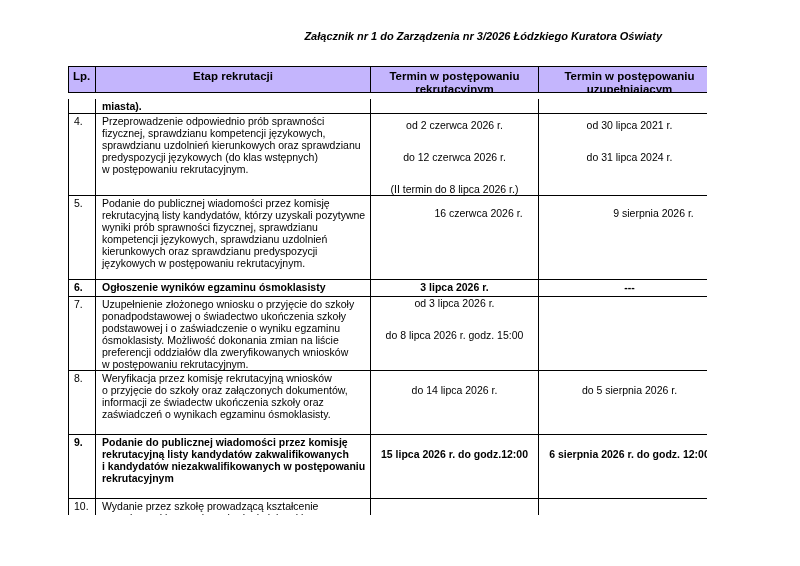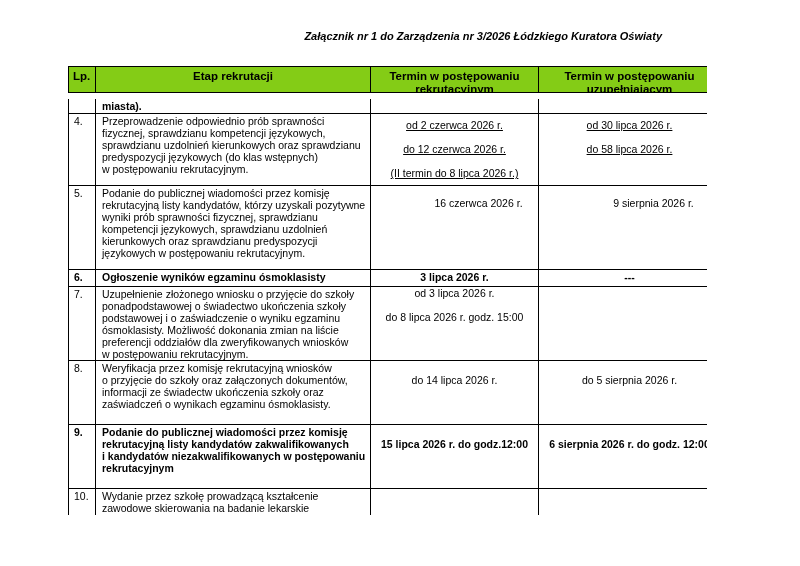--- a/index.html
+++ b/index.html
@@ -12,52 +12,52 @@
     font-size:11px;font-style:italic;font-weight:bold;letter-spacing:0;
   }
   
   .hdr-wrap{
     position:absolute;left:68px;top:66px;width:652px;height:27px;
     overflow:hidden;border-bottom:1px solid #000;box-sizing:border-box;
   }
   table{border-collapse:collapse;table-layout:fixed;width:652px;}
   col.c0{width:27px}col.c1{width:275px}col.c2{width:168px}col.c3{width:182px}
   th{
-    border:1px solid #000;background:#84cc16;
+    border:1px solid #000;background:#c4b5fd;
     font-size:11.5px;line-height:13px;font-weight:bold;
     text-align:center;vertical-align:top;padding:3px 2px 0 2px;
     white-space:pre-line;
   }
   th.c0{text-align:left;padding-left:4px;}
   
   .body-wrap{
     position:absolute;left:68px;top:99px;width:652px;height:416px;
     overflow:hidden;
   }
   td{
     border:1px solid #000;vertical-align:top;
     font-size:10.5px;line-height:12px;padding:0;overflow:hidden;
   }
   .body-wrap tr:first-child td{border-top:none;}
   td.lp{padding:1px 2px 0 5px;}
   td.etap{padding:1px 3px 0 6px;white-space:pre;}
   td.dates{text-align:center;}
-  .t-line + .t-line{margin-top:12px;}
+  .t-line + .t-line{margin-top:20px;}
   tr.bold td{font-weight:bold;}
   
   .body-wrap tr:nth-child(1) td{height:13px;font-weight:bold;}
   .body-wrap tr:nth-child(2) td{height:66px;}
   .body-wrap tr:nth-child(3) td{height:72px;}
   .body-wrap tr:nth-child(4) td{height:15px;}
   .body-wrap tr:nth-child(5) td{height:72px;}
   .body-wrap tr:nth-child(6) td{height:50px;}
   .body-wrap tr:nth-child(7) td{height:50px;}
   .body-wrap tr:nth-child(8) td{height:95px;}
   
-  .body-wrap tr:nth-child(2) td.dates{padding-top:5px;text-decoration:underline;}
+  .body-wrap tr:nth-child(2) td.dates{padding-top:5px;}
   .body-wrap tr:nth-child(3) td.dates{padding-top:11px;padding-left:48px;}
   .body-wrap tr:nth-child(4) td.dates{padding-top:1px;}
   .body-wrap tr:nth-child(5) td.dates{padding-top:0;}
   .body-wrap tr:nth-child(6) td.dates{padding-top:13px;}
   .body-wrap tr:nth-child(7) td.dates{padding-top:13px;margin-left:15px;}
   .body-wrap tr:nth-child(8) td.dates{padding-top:13px;}
 </style>
 </head>
 <body>
 
@@ -107,22 +107,22 @@
 fizycznej, sprawdzianu kompetencji językowych,
 sprawdzianu uzdolnień kierunkowych oraz sprawdzianu
 predyspozycji językowych (do klas wstępnych)
 w postępowaniu rekrutacyjnym.</td>
             <td class="dates">
               <div class="t-line">od 2 czerwca 2026 r.</div>
               <div class="t-line">do 12 czerwca 2026 r.</div>
               <div class="t-line">(II termin do 8 lipca 2026 r.)</div>
             </td>
             <td class="dates">
-              <div class="t-line">od 30 lipca 2026 r.</div>
-              <div class="t-line">do 58 lipca 2026 r.</div>
+              <div class="t-line">od 30 lipca 2021 r.</div>
+              <div class="t-line">do 31 lipca 2024 r.</div>
             </td>
           </tr>
           <tr>
             <td class="lp">5.</td>
             <td class="etap">Podanie do publicznej wiadomości przez komisję
 rekrutacyjną listy kandydatów, którzy uzyskali pozytywne
 wyniki prób sprawności fizycznej, sprawdzianu
 kompetencji językowych, sprawdzianu uzdolnień
 kierunkowych oraz sprawdzianu predyspozycji
 językowych w postępowaniu rekrutacyjnym.</td>

